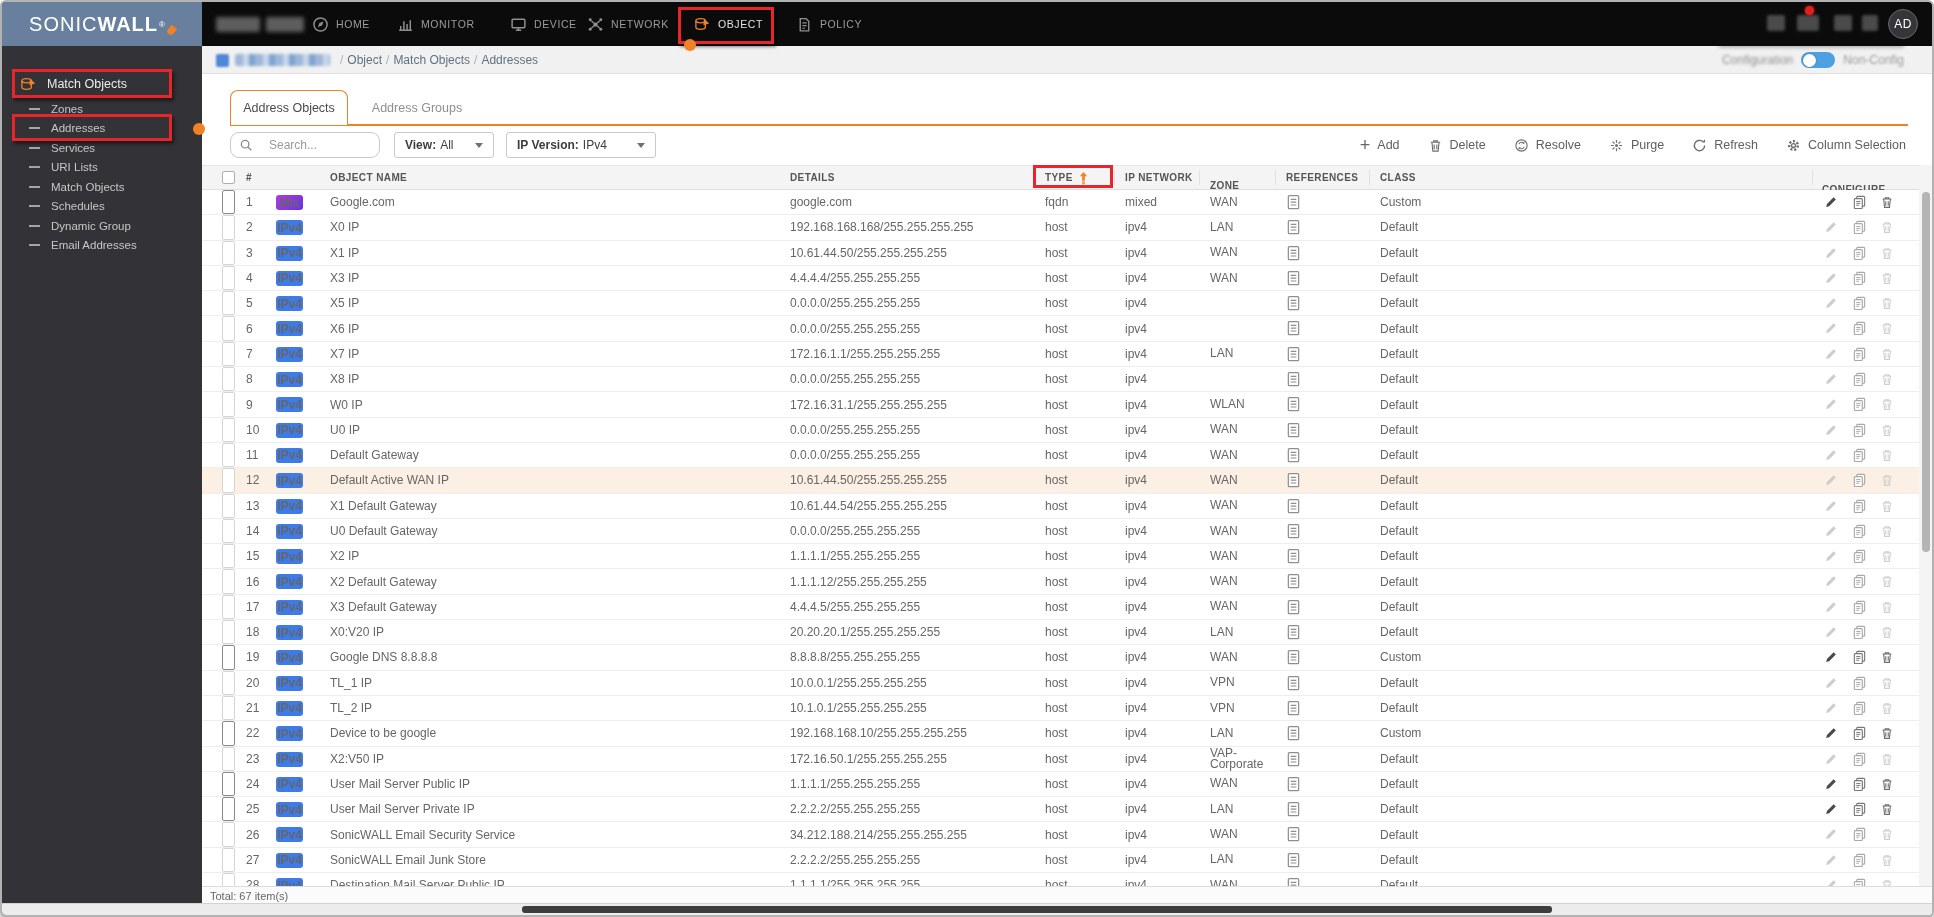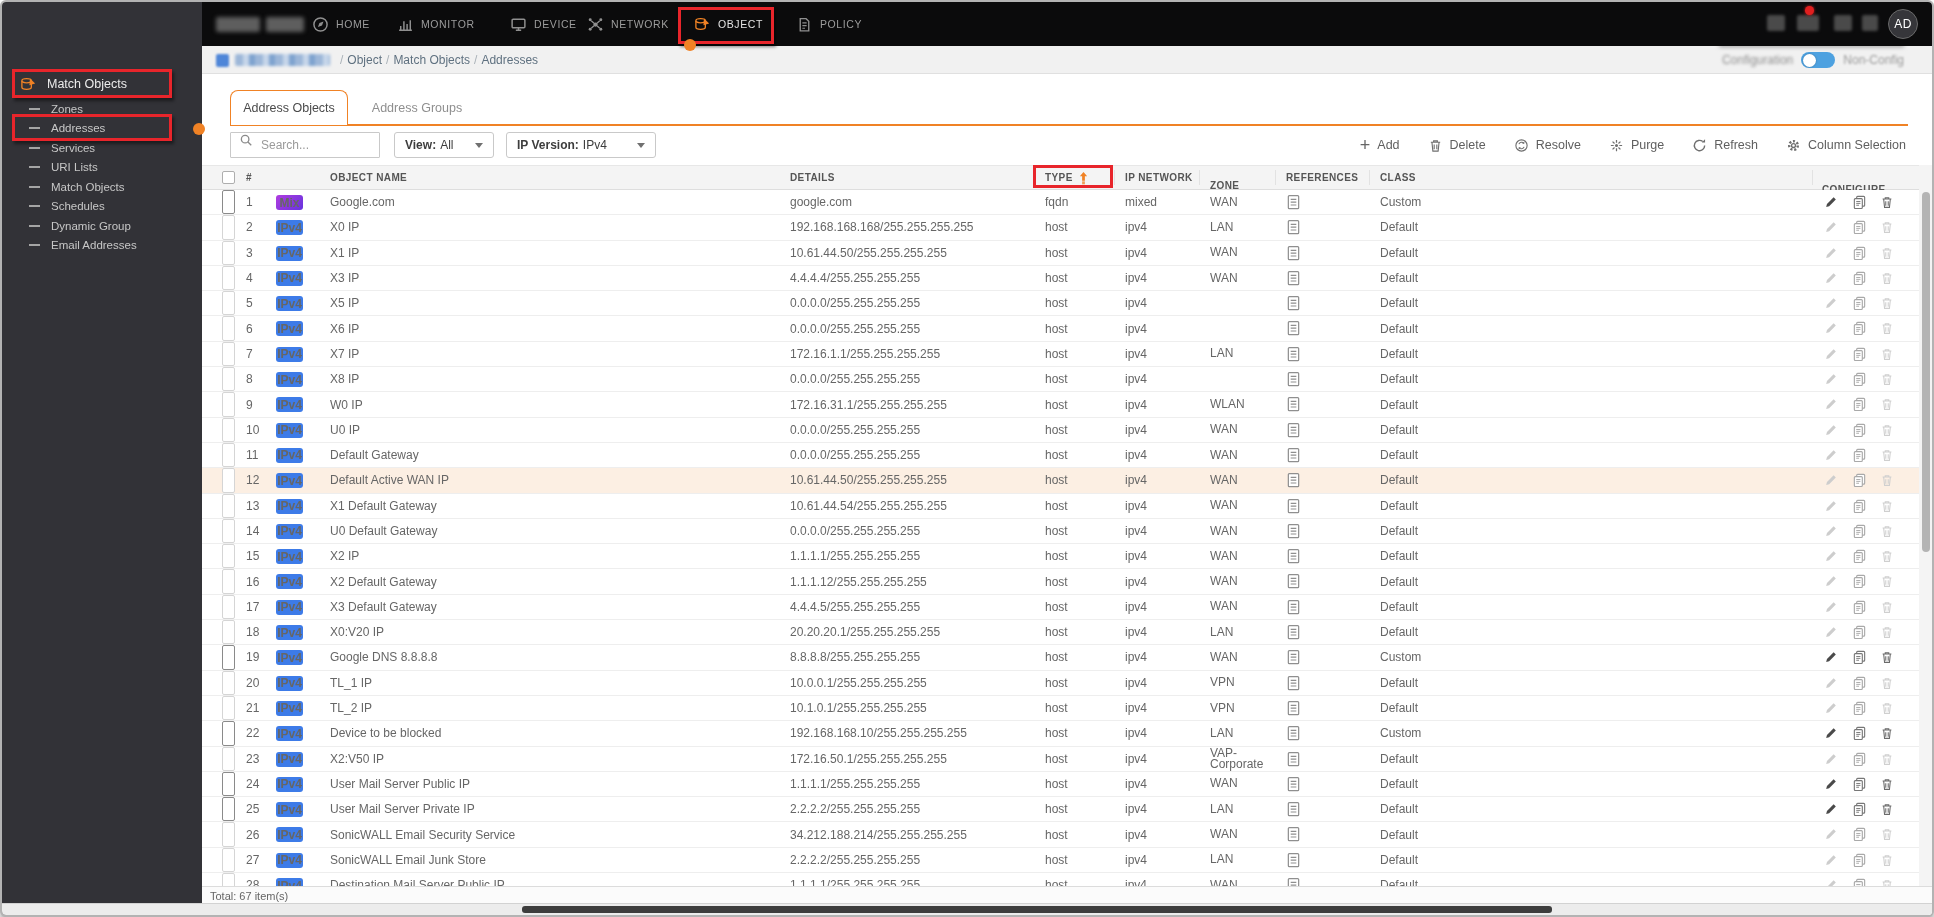--- a/index.html
+++ b/index.html
@@ -45,21 +45,21 @@
   .mode-label-l{font-size:12px;color:#8e8e8e;filter:blur(1.6px);}
   .mode-label-r{font-size:12px;color:#9a9a9a;filter:blur(1px);}
   .toggle{width:34px;height:16px;border-radius:9px;background:#4da1e0;position:relative;cursor:pointer;flex:none;}
   .toggle .knob{position:absolute;left:2px;top:1.5px;width:13px;height:13px;border-radius:50%;background:#fff;box-shadow:0 0 2px rgba(0,0,0,.3);}
   
   .content{position:absolute;left:200px;top:72px;right:0;bottom:0;background:#fff;}
   .tabline{position:absolute;left:28px;right:24px;top:50px;height:1.5px;background:#f08225;}
   .tab-active{position:absolute;left:28px;top:16px;width:118px;height:35px;background:#fff;border:1px solid #f08225;border-bottom:none;border-radius:8px 8px 0 0;display:flex;align-items:center;justify-content:center;font-size:12.5px;color:#4a4a4a;z-index:2;cursor:pointer;}
   .tab-inactive{position:absolute;left:150px;top:16px;width:130px;height:35px;display:flex;align-items:center;justify-content:center;font-size:12.5px;color:#8f8f8f;cursor:pointer;}
   .toolbar{position:absolute;left:0;right:0;top:51px;height:40px;}
-  .search{position:absolute;left:28px;top:7px;width:150px;height:26px;border:1px solid #c9c9c9;border-radius:1px;background:#fff;display:flex;padding:0 8px;gap:6px;}
+  .search{position:absolute;left:28px;top:7px;width:150px;height:26px;border:1px solid #c9c9c9;border-radius:9px;background:#fff;display:flex;align-items:center;padding:0 8px;gap:14px;}
   .search input{border:none;outline:none;width:100%;font-size:12px;color:#555;font-family:"Liberation Sans",sans-serif;background:transparent;}
   .search input::placeholder{color:#9a9a9a;}
   .dd{position:absolute;top:7px;height:26px;border:1px solid #c9c9c9;border-radius:3px;background:#fff;display:flex;align-items:center;justify-content:space-between;padding:0 10px;font-size:12px;color:#3d3d3d;cursor:pointer;}
   .dd .pre{font-weight:bold;margin-right:4px;}
   .dd-view{left:192px;width:100px;}
   .dd-ip{left:304px;width:150px;}
   .caret{width:0;height:0;border-left:4.5px solid transparent;border-right:4.5px solid transparent;border-top:5.5px solid #707070;}
   #toolbar-actions{position:absolute;right:26px;top:0;height:40px;display:flex;align-items:center;gap:28px;}
   .tact{display:flex;align-items:center;gap:7px;font-size:12.5px;color:#5f5f5f;cursor:pointer;}
   .tact .tico{width:15px;height:15px;display:flex;}
@@ -100,20 +100,26 @@
   .ann.shadow{box-shadow:2px 3px 3px rgba(0,0,0,.45);}
   .odot{position:absolute;width:12px;height:12px;border-radius:50%;background:#f08225;z-index:51;pointer-events:none;}
   svg{display:block;width:100%;height:100%;}
 </style>
 </head>
 <body>
 
 <div class="frame">
 
   <div class="sidebar">
+    <div class="logo">
+      <span class="lt">SONIC</span>
+        <span class="lb">WALL</span>
+        <sup>®</sup>
+      <span class="swoosh"></span>
+    </div>
     <div class="side-head">
       <span class="sico" id="side-head-icon">
           <svg viewBox="0 0 18 16">
             <ellipse cx="7" cy="4" rx="5" ry="2.2" fill="none" stroke="#f08225" stroke-width="1.4"></ellipse>
             <path d="M2 4v7c0 1.2 2.2 2.2 5 2.2s5-1 5-2.2V4" fill="none" stroke="#f08225" stroke-width="1.4"></path>
             <path d="M10.5 1.5L16 7l-6 1.8z" fill="#f08225"></path>
           </svg>
         </span>
       <span>Match Objects</span>
     </div>
@@ -1066,21 +1072,21 @@
           </span>
           <span class="c-del">
             <svg viewBox="0 0 16 16">
               <path d="M3 4.5h10M6 4.5V3h4v1.5M4.2 4.5l1 9.5h5.6l1-9.5M6.6 7v5M9.4 7v5" stroke="#cfcfcf" stroke-width="1.2" fill="none"></path>
             </svg>
           </span>
         </div>
         <div class="trow">
           <span class="cb on"></span>
           <span class="c-num">22</span>
-          <span class="c-name">Device to be blocked</span>
+          <span class="c-name">Device to be google</span>
           <span class="c-details">192.168.168.10/255.255.255.255</span>
           <span class="c-type">host</span>
           <span class="c-ipver">ipv4</span>
           <span class="c-zone">LAN</span>
           <span class="c-class">Custom</span>
           <span class="c-badge ipv4">IPv4</span>
           <span class="c-refs">
             <svg viewBox="0 0 16 18">
               <rect x="2.5" y="2" width="11" height="14" rx="1" fill="#fff" stroke="#8f8f8f" stroke-width="1.3"></rect>
               <path d="M5 6h6M5 9h6M5 12h6" stroke="#8f8f8f" stroke-width="1.2"></path>

